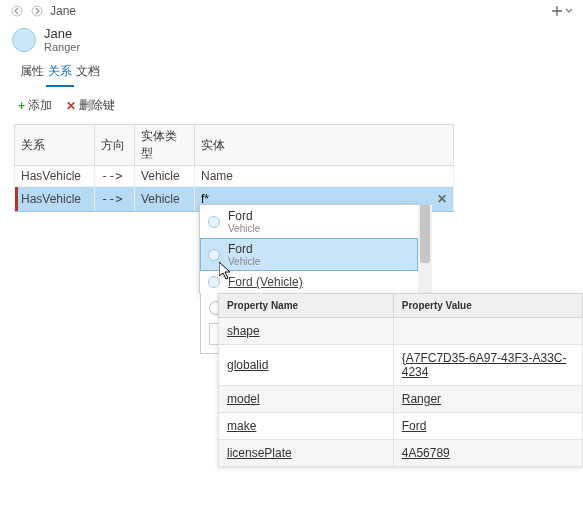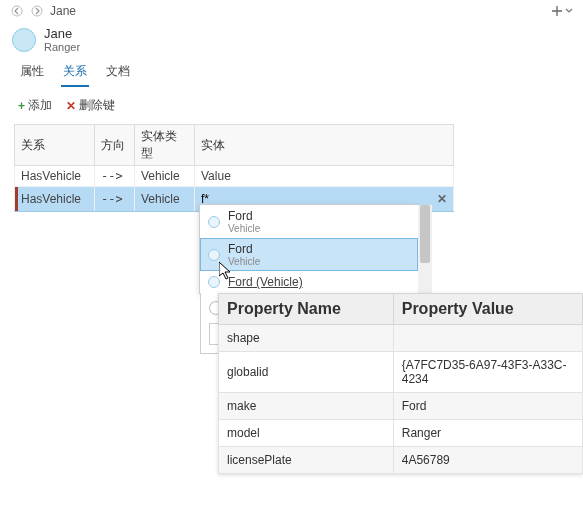--- a/index.html
+++ b/index.html
@@ -9,21 +9,21 @@
   .nav-arrow { width: 14px; height: 14px; display: inline-flex; align-items: center; justify-content: center; color: #888; }
   .crumb { color: #555; }
   .spacer { flex: 1; }
   .plus-drop { display: inline-flex; align-items: center; gap: 2px; color: #666; }
 
   .entity-head { display: flex; align-items: center; gap: 8px; padding: 4px 12px 6px; }
   .avatar-circ { width: 24px; height: 24px; border-radius: 50%; background: #c9e8f6; border: 1px solid #8fc8e4; }
   .entity-meta .ename { font-size: 13px; }
   .entity-meta .etype { font-size: 11px; color: #666; }
 
-  .tabs { display: flex; gap: 15px; padding: 2px 18px; }
+  .tabs { display: flex; gap: 0; padding: 2px 18px; }
   .tab { padding: 2px 2px 5px; color: #444; cursor: pointer; }
   .tab.active { color: #1a6fb0; border-bottom: 2px solid #1a6fb0; }
 
   .actions { display: flex; align-items: center; gap: 14px; padding: 8px 18px 10px; color: #444; }
   .act-add { display: inline-flex; align-items: center; gap: 3px; cursor: pointer; }
   .act-add .plus { color: #3a9a3a; font-weight: bold; }
   .act-del { display: inline-flex; align-items: center; gap: 3px; cursor: pointer; }
   .act-del .x { color: #c0392b; font-weight: bold; }
 
   table.rel { width: 440px; margin-left: 14px; border-collapse: collapse; }
@@ -47,22 +47,22 @@
   .dd-txt .l2 { font-size: 10px; color: #8a8a8a; }
   .dd-item.single .l1 { color: #444; text-decoration: underline; }
   .dd-foot { position: absolute; left: 0; top: 100%; width: 220px; background: #fff; border: 1px solid #ccc; border-top: none; padding: 8px; display:flex; flex-direction:column; gap:8px; }
   .toggle { width: 26px; height: 14px; background: #d5d5d5; border-radius: 7px; position: relative; }
   .knob { width: 12px; height: 12px; background: #fff; border-radius: 50%; position: absolute; top: 1px; left: 1px; box-shadow: 0 0 2px rgba(0,0,0,0.3); }
   .select-stub { height: 22px; border: 1px solid #ccc; width: 180px; }
 
   .cursor-ico { position: absolute; pointer-events: none; }
 
   .prop-table { position: absolute; left: 218px; top: 293px; width: 365px; border-collapse: collapse; background: #fff; border: 1px solid #ccc; box-shadow: 0 1px 4px rgba(0,0,0,0.15); }
-  .prop-table th { background: #efefef; text-align: left; padding: 6px 8px; border: 1px solid #d6d6d6; font-weight: bold; font-size: 16px; }
-  .prop-table td { padding: 6px 8px; border: 1px solid #e2e2e2; font-size: 12px; }
+  .prop-table th { background: #efefef; text-align: left; padding: 6px 8px; border: 1px solid #d6d6d6; font-weight: bold; font-size: 10px; }
+  .prop-table td { padding: 6px 8px; border: 1px solid #e2e2e2; font-size: 12px; text-decoration: underline; }
   .prop-table tr:nth-child(odd) td { background: #f6f6f6; }
   .prop-table tr:nth-child(even) td { background: #fff; }
 </style>
 </head>
 <body>
 
 <div class="topbar">
   <span class="nav-arrow">
     <svg width="12" height="12" viewBox="0 0 12 12">
         <circle cx="6" cy="6" r="5" fill="none" stroke="#bbb"></circle>
@@ -119,21 +119,21 @@
       <th style="width:40px">方向</th>
       <th style="width:60px">实体类型</th>
       <th>实体</th>
     </tr>
   </thead>
   <tbody>
     <tr>
       <td>HasVehicle</td>
       <td class="arrow-ico">--&gt;</td>
       <td>Vehicle</td>
-      <td>Value</td>
+      <td>Name</td>
     </tr>
     <tr class="sel">
       <td>HasVehicle</td>
       <td class="arrow-ico">--&gt;</td>
       <td>Vehicle</td>
       <td class="entity-cell">
         <input class="entity-input" value="f*" style="">
         <span class="clear-x">✕</span>
       </td>
     </tr>
@@ -186,25 +186,25 @@
   <tbody id="prop-body">
       <tr>
         <td>shape</td>
         <td></td>
       </tr>
       <tr>
         <td>globalid</td>
         <td>{A7FC7D35-6A97-43F3-A33C-4234</td>
       </tr>
       <tr>
+        <td>model</td>
+        <td>Ranger</td>
+      </tr>
+      <tr>
         <td>make</td>
         <td>Ford</td>
       </tr>
       <tr>
-        <td>model</td>
-        <td>Ranger</td>
-      </tr>
-      <tr>
         <td>licensePlate</td>
         <td>4A56789</td>
       </tr>
     </tbody>
 </table>
 
 </body></html>

